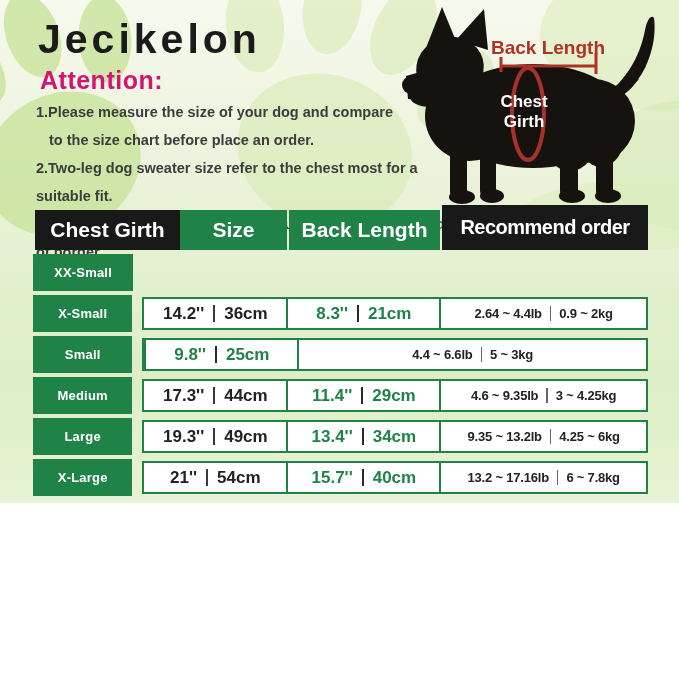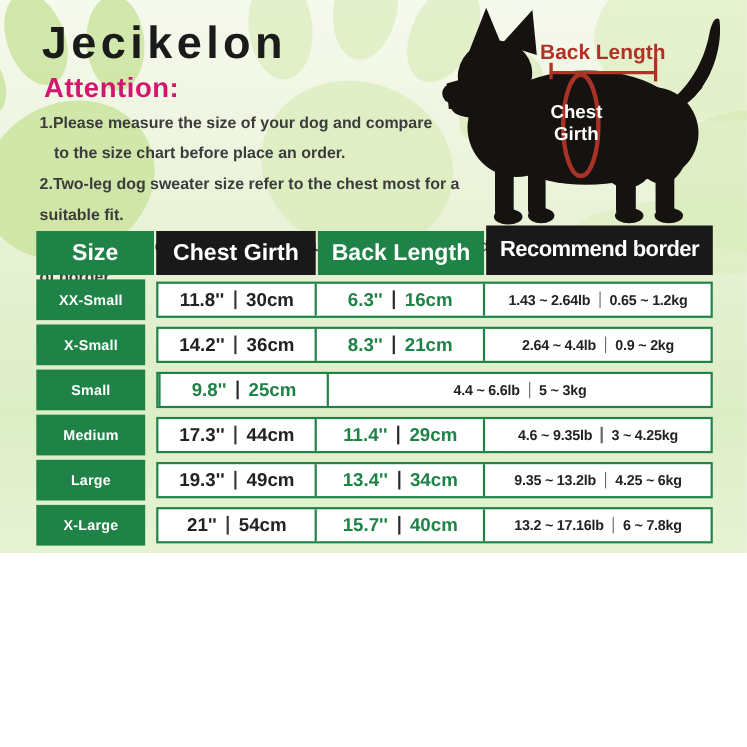--- a/index.html
+++ b/index.html
@@ -125,45 +125,28 @@
         <line x1="198" y1="47" x2="198" y2="68"></line>
       </g>
 
       <ellipse cx="130" cy="108" rx="16" ry="46" fill="none" stroke="#a93226" stroke-width="4"></ellipse>
       <text x="126" y="101" text-anchor="middle" font-size="17" font-weight="bold" fill="#ffffff">Chest</text>
       <text x="126" y="121" text-anchor="middle" font-size="17" font-weight="bold" fill="#ffffff">Girth</text>
     </svg>
 
     <div class="size-table">
       <div class="thead">
+        <div class="th th-chest">Chest Girth</div>
         <div class="th th-size">Size</div>
-        <div class="th th-chest">Chest Girth</div>
         <div class="th th-back">Back Length</div>
-        <div class="th th-weight">Recommend border</div>
+        <div class="th th-weight">Recommend order</div>
       </div>
 
       <div class="trow">
         <div class="tlabel">XX-Small</div>
-        <div class="tdata">
-          <div class="cell cell-chest">
-              <span>11.8''</span>
-              <span class="vbar"></span>
-              <span>30cm</span>
-            </div>
-          <div class="cell cell-back">
-              <span>6.3''</span>
-              <span class="vbar vbar-green"></span>
-              <span>16cm</span>
-            </div>
-          <div class="cell cell-weight">
-              <span>1.43 ~ 2.64lb</span>
-              <span class="vbar vbar-light"></span>
-              <span>0.65 ~ 1.2kg</span>
-            </div>
-        </div>
       </div>
 
       <div class="trow">
         <div class="tlabel">X-Small</div>
         <div class="tdata">
           <div class="cell cell-chest">
               <span>14.2''</span>
               <span class="vbar"></span>
               <span>36cm</span>
             </div>

